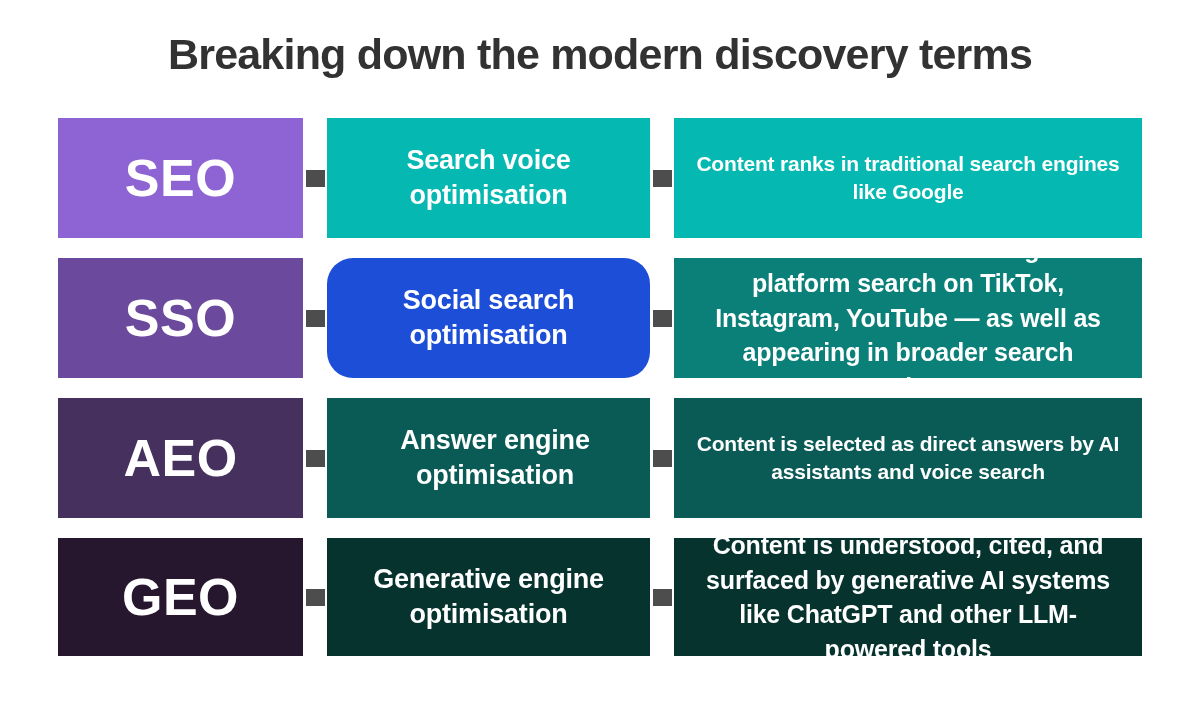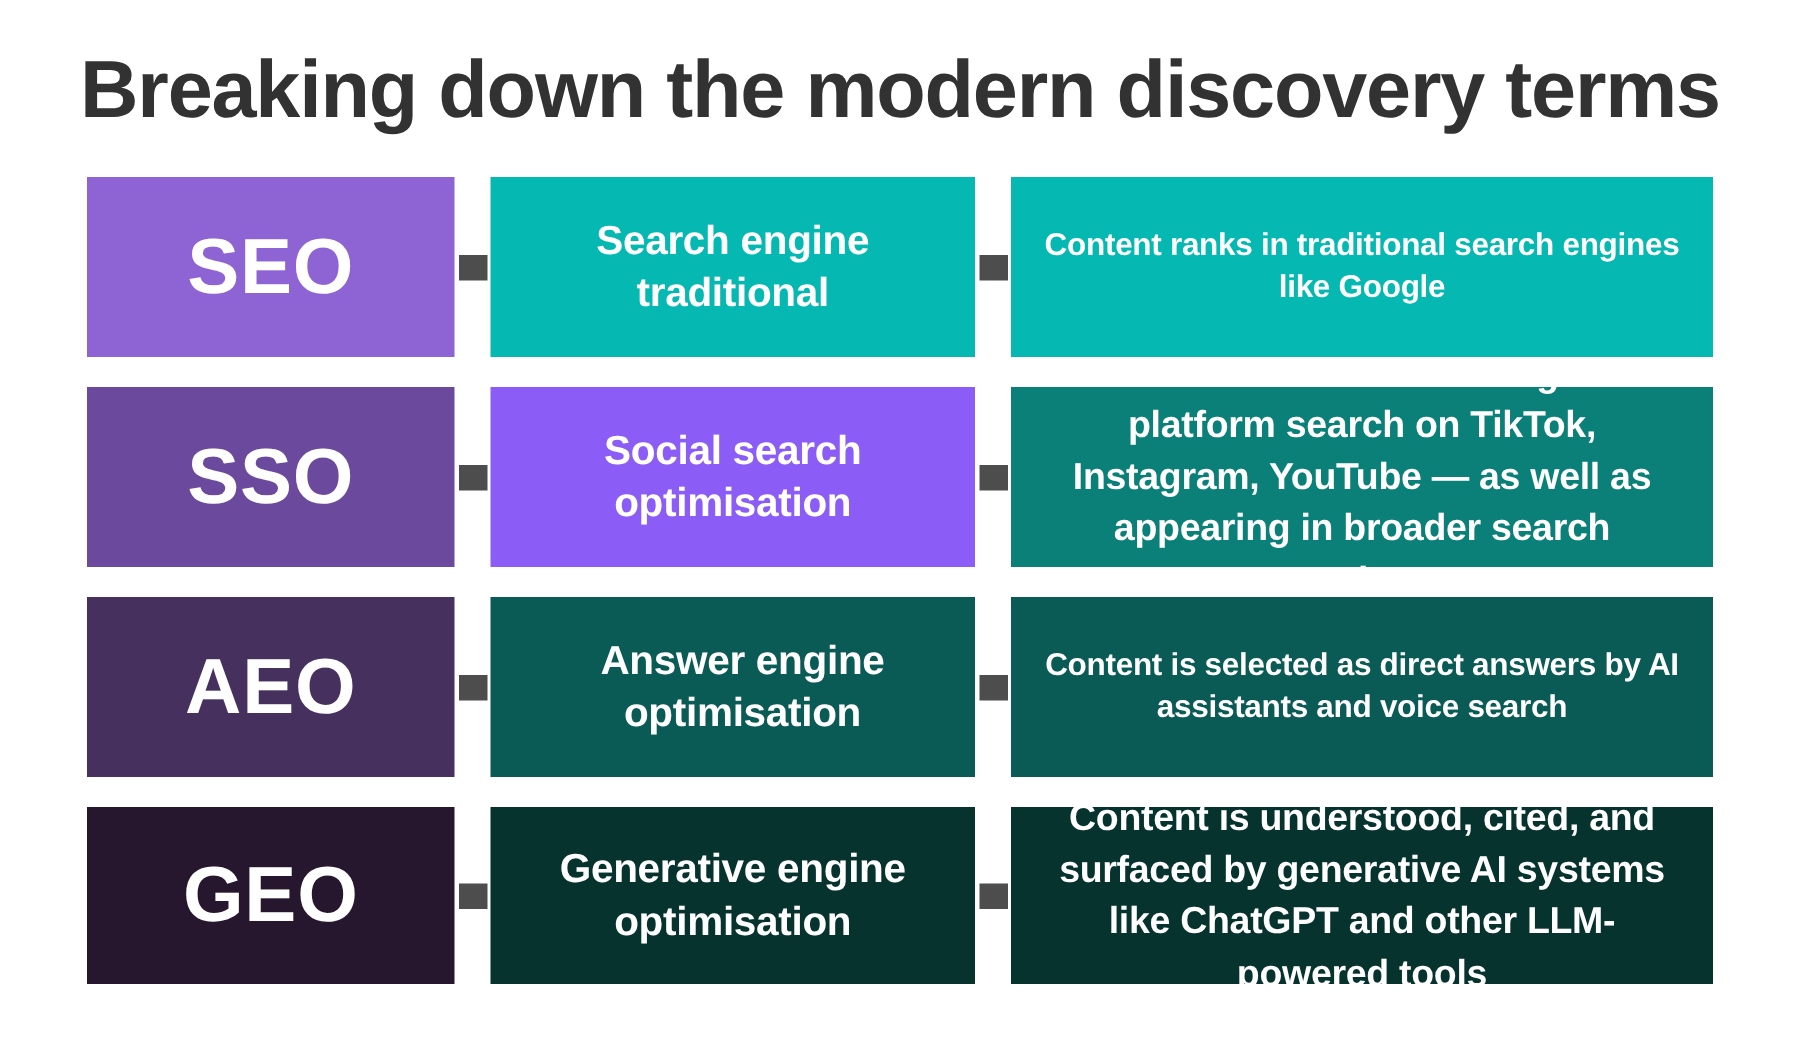--- a/index.html
+++ b/index.html
@@ -20,21 +20,21 @@
     height: 701px;
     box-sizing: border-box;
   }
 
   .page-title {
     position: absolute;
     top: 30px;
     left: 0;
     width: 1200px;
     text-align: center;
-    font-size: 54px;
+    font-size: 43px;
     font-weight: 700;
     letter-spacing: -0.8px;
     color: #323232;
     line-height: 1.12;
   }
 
   .rows {
     position: absolute;
     top: 118px;
     left: 58px;
@@ -117,33 +117,33 @@
 
   <div class="page-title" style="color: rgb(50, 50, 50);">Breaking down the modern discovery terms</div>
 
   <div class="rows">
 
     <div class="row row-1">
       <div class="cell cell-acronym" style="background: rgb(142, 99, 212);">SEO</div>
       <div class="connector">
         <div class="connector-square" style="background: rgb(77, 77, 77);"></div>
       </div>
-      <div class="cell cell-term" style="background: rgb(5, 184, 178);">Search engine traditional</div>
+      <div class="cell cell-term" style="background: rgb(5, 184, 178);">Search voice optimisation</div>
       <div class="connector">
         <div class="connector-square" style="background: rgb(77, 77, 77);"></div>
       </div>
       <div class="cell cell-desc" style="background: rgb(5, 184, 178);">Content ranks in traditional search engines like Google</div>
     </div>
 
     <div class="row row-2">
       <div class="cell cell-acronym" style="background: rgb(107, 74, 158);">SSO</div>
       <div class="connector">
         <div class="connector-square" style="background: rgb(77, 77, 77);"></div>
       </div>
-      <div class="cell cell-term" style="background: #8b5cf6;">Social search optimisation</div>
+      <div class="cell cell-term" style="background: #1d4ed8; border-radius: 26px;">Social search optimisation</div>
       <div class="connector">
         <div class="connector-square" style="background: rgb(77, 77, 77);"></div>
       </div>
       <div class="cell cell-desc small" style="background: rgb(11, 128, 121);">Content is surfaced through in-platform search on TikTok, Instagram, YouTube — as well as appearing in broader search engines</div>
     </div>
 
     <div class="row row-3">
       <div class="cell cell-acronym" style="background: rgb(70, 48, 94);">AEO</div>
       <div class="connector">
         <div class="connector-square" style="background: rgb(77, 77, 77);"></div>

